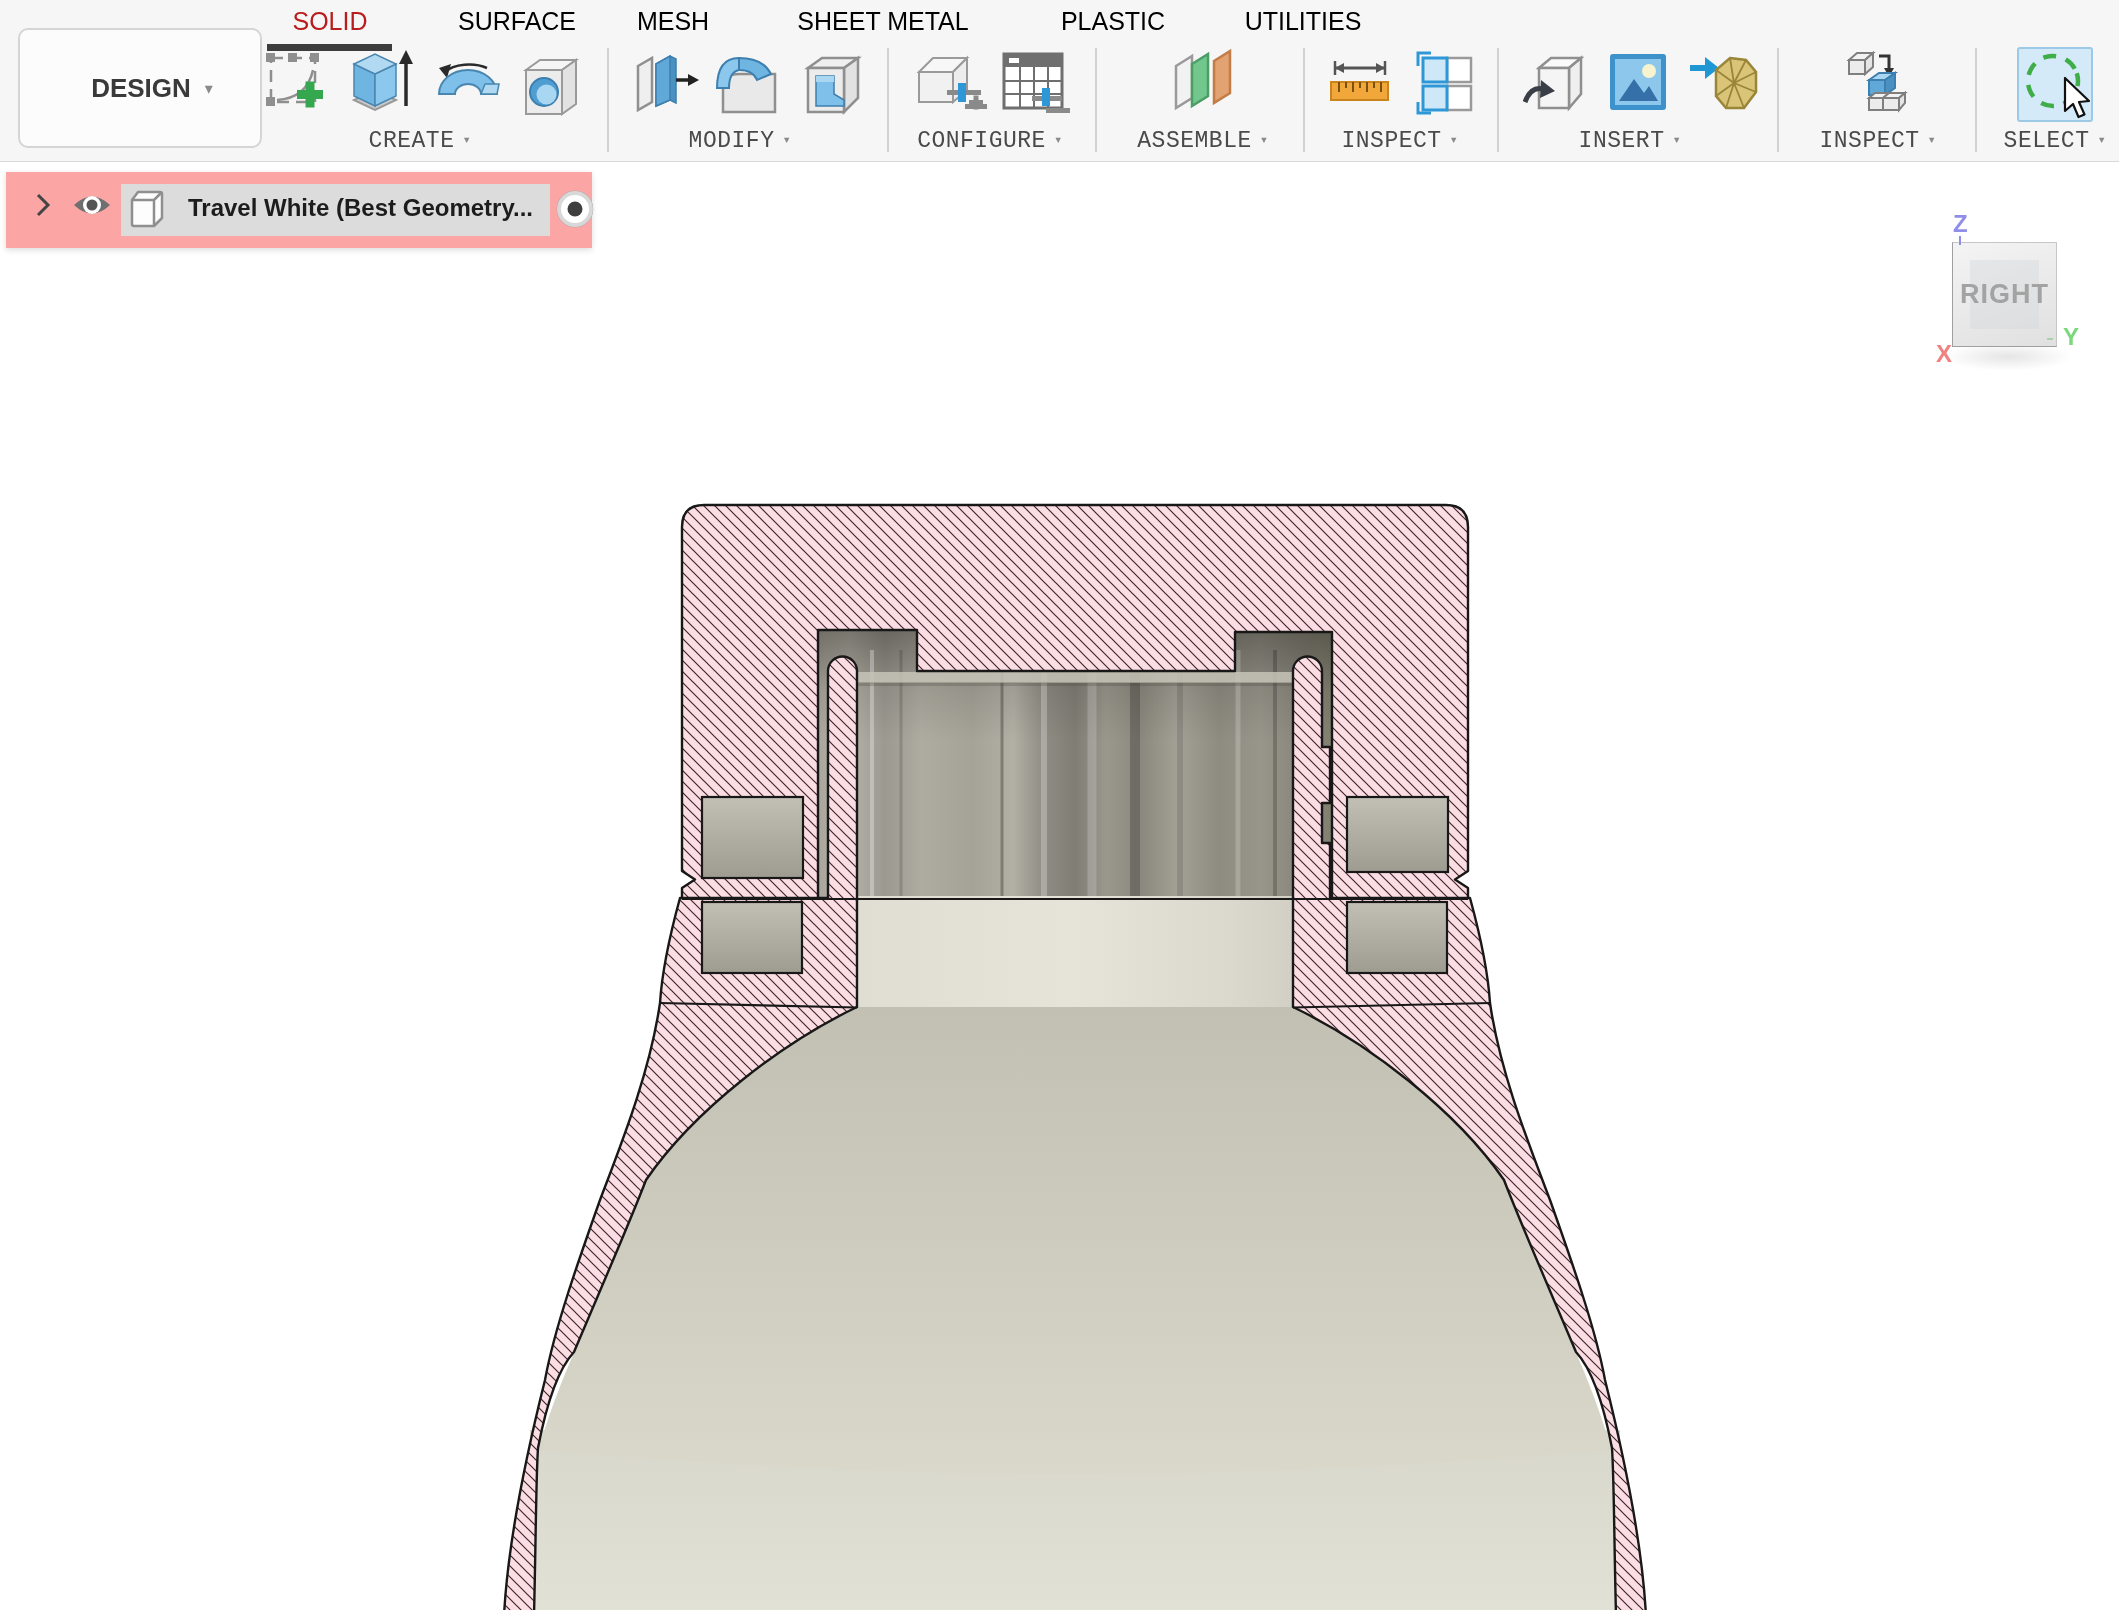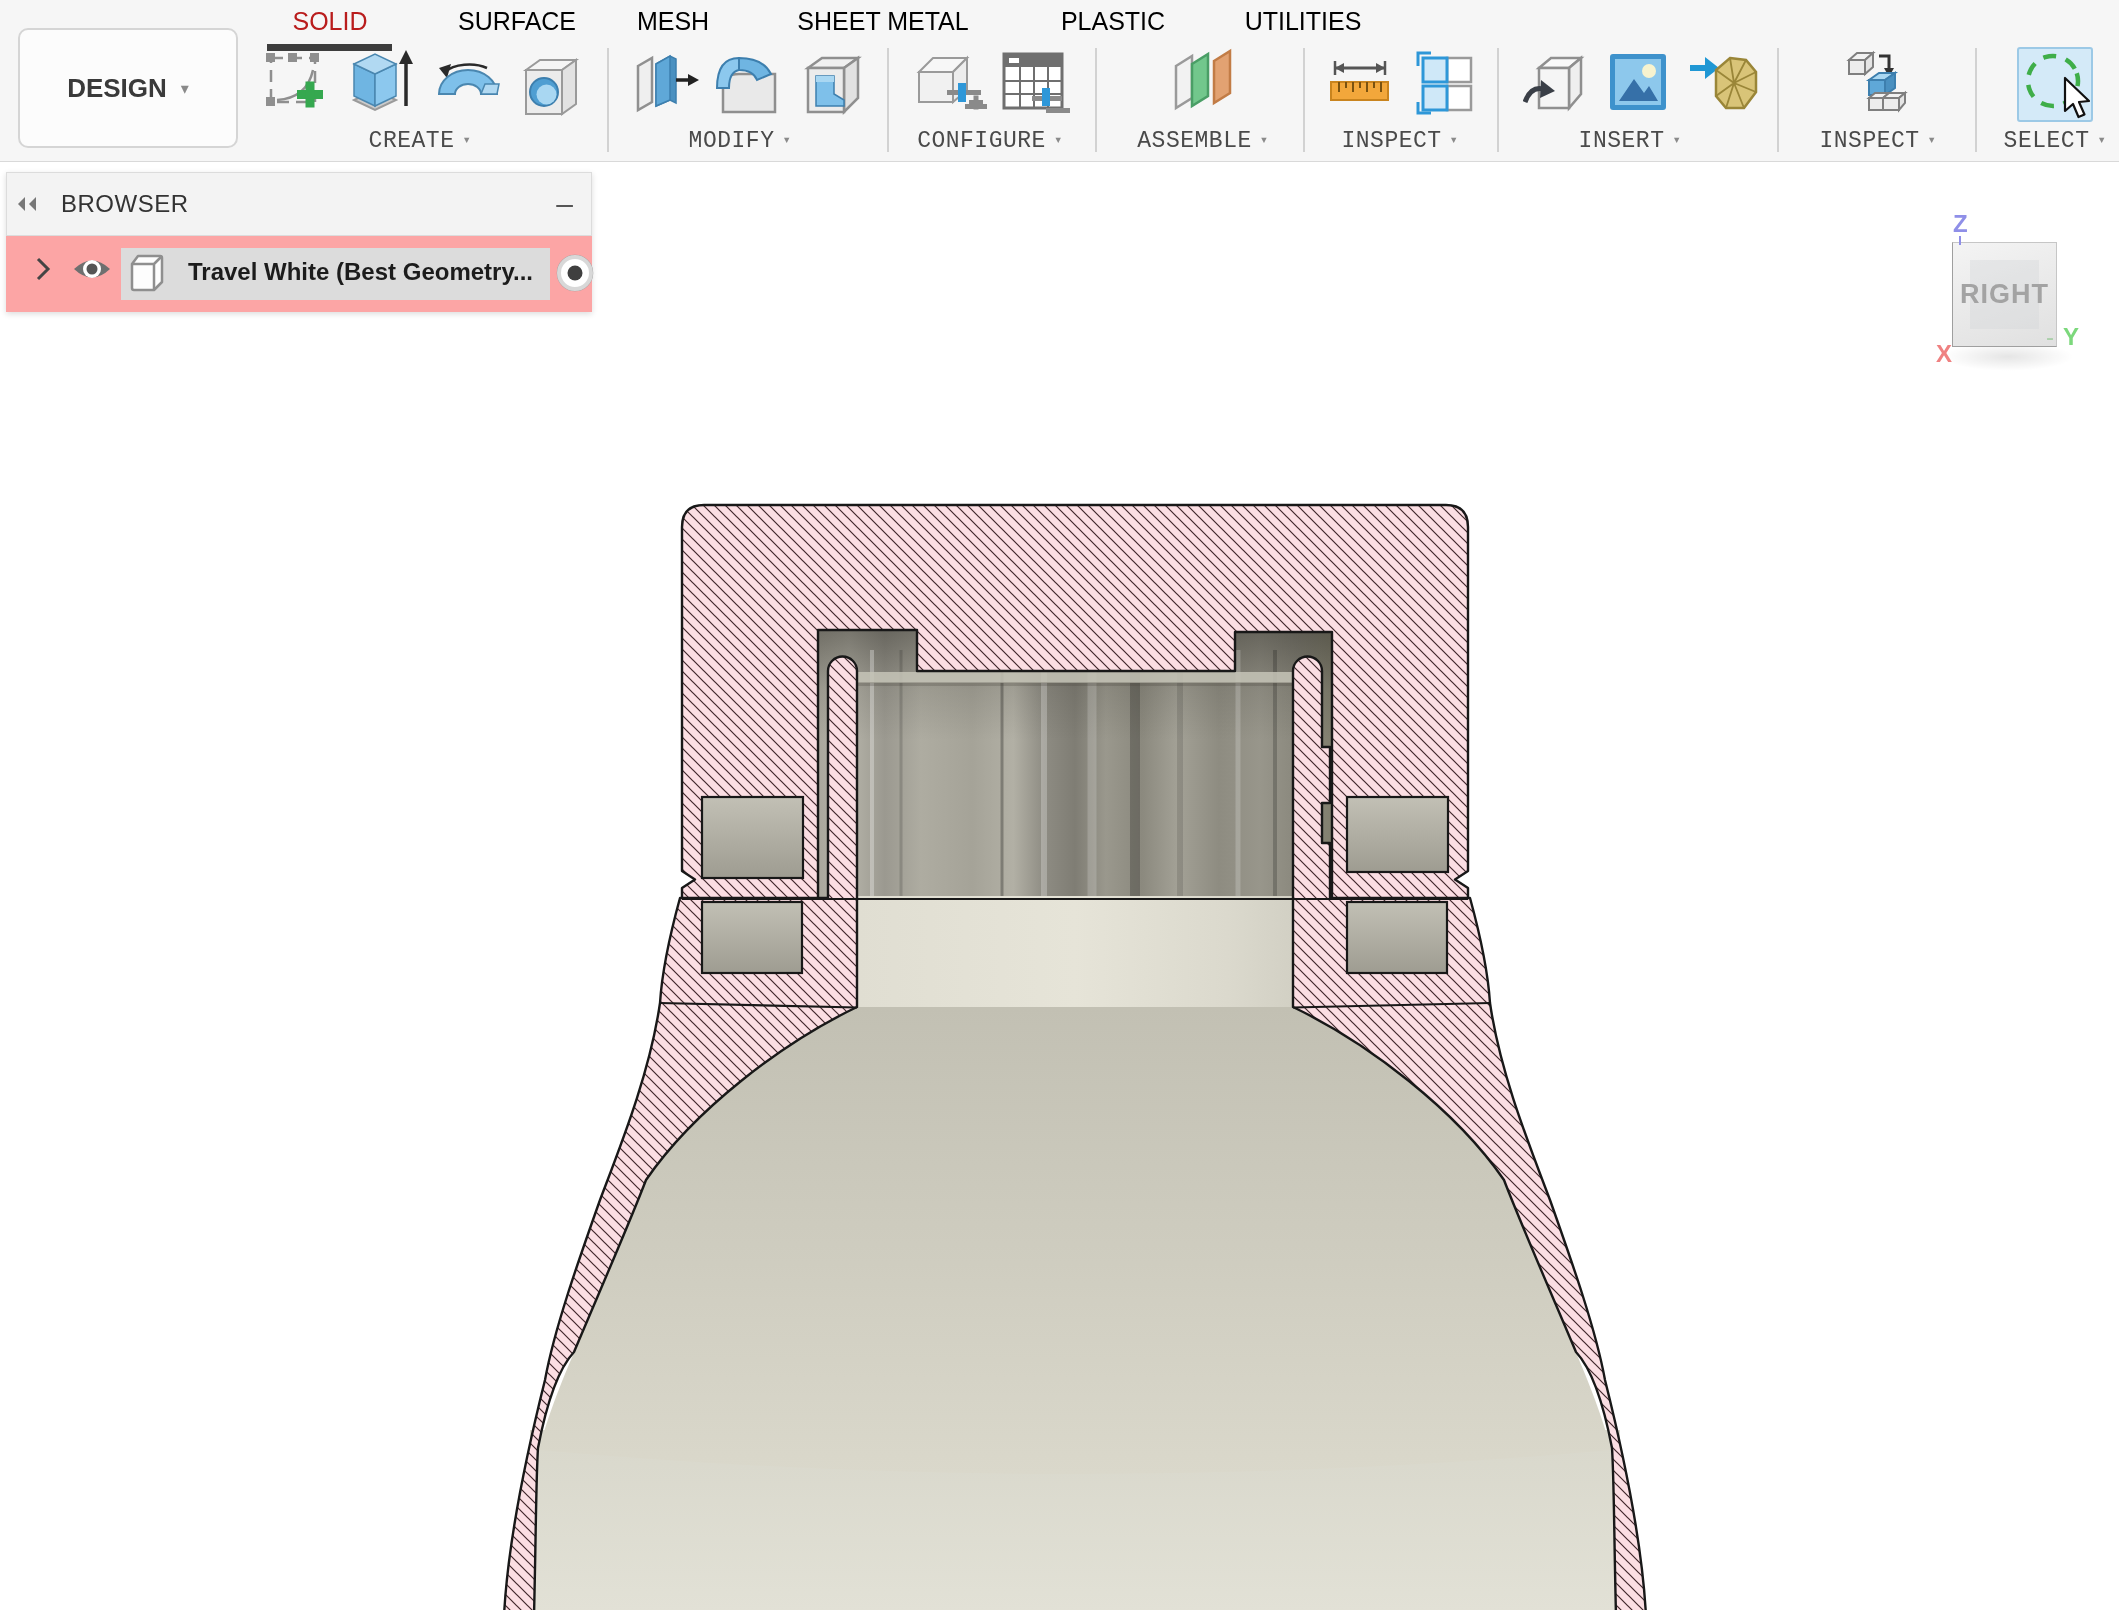--- a/index.html
+++ b/index.html
@@ -3,21 +3,21 @@
 <meta charset="utf-8">
 <style>
   html,body{margin:0;padding:0;background:#e9e9e9;}
   .stage{position:relative;width:2119px;height:1610px;overflow:hidden;background:#ffffff;
          font-family:"Liberation Sans",sans-serif;-webkit-font-smoothing:antialiased;}
   
   .toolbar{position:absolute;left:0;top:0;width:2119px;height:161px;background:#f6f6f6;
            border-bottom:1px solid #d9d9d9;z-index:30;}
   .design-btn{position:absolute;left:18px;top:28px;width:216px;height:116px;background:#fcfcfc;
               border:2px solid #d5d5d5;border-radius:10px;display:flex;align-items:center;
-              justify-content:center;gap:14px;font-size:26px;font-weight:700;color:#3a3a3a;cursor:default;}
+              justify-content:center;gap:14px;font-size:26px;font-weight:700;color:#3a3a3a;cursor:default;padding-left:24px;}
   .design-caret{font-size:16px;color:#8a8a8a;font-weight:400;}
   .tab{position:absolute;top:7px;transform:translateX(-50%);font-size:25px;color:#000000;white-space:nowrap;}
   .tab.active{font-weight:400;color:#b91c1c;}
   .tab-underline{position:absolute;left:267px;top:44px;width:125px;height:7px;background:#3d3d3d;}
   .vsep{position:absolute;top:48px;height:104px;width:2px;background:#d2d2d2;}
   .group-label{position:absolute;top:128px;transform:translateX(-50%);font-size:23px;color:#4a4a4a;
                letter-spacing:.5px;white-space:nowrap;font-family:Liberation Mono, monospace;}
   .group-caret{font-size:14px;color:#8a8a8a;margin-left:8px;vertical-align:3px;}
   .ticon{position:absolute;}
   .select-box{position:absolute;left:2017px;top:47px;width:76px;height:75px;background:#d4eaf8;
@@ -333,28 +333,20 @@
     <div class="select-box">
       <svg width="72" height="71">
         <g transform="rotate(-18 34 32)">
           <circle cx="34" cy="32" r="25" fill="none" stroke="#3fae49" stroke-width="4.5" stroke-dasharray="13 10"></circle>
         </g>
       </svg>
     </div>
   </div>
 
   <div class="browser">
-    <div class="browser-header">
-      <svg width="26" height="22" style="margin-left:8px">
-        <polygon points="10,4 10,18 3,11" fill="#777"></polygon>
-          <polygon points="21,4 21,18 14,11" fill="#777"></polygon>
-      </svg>
-      <span class="browser-title">BROWSER</span>
-      <span class="browser-min">–</span>
-    </div>
     <div class="browser-body">
       <div class="tree-highlight"></div>
       <svg class="tree-chevron" width="18" height="26">
         <path d="M4,3 L14,13 L4,23" fill="none" stroke="#444" stroke-width="3"></path>
       </svg>
       <svg class="tree-eye" width="40" height="26">
         <path d="M2,13 Q20,-4 38,13 Q20,30 2,13 Z" fill="#6f6f6f"></path>
         <circle cx="20" cy="13" r="9" fill="#ffffff"></circle>
         <circle cx="20" cy="13" r="5.5" fill="#555"></circle>
       </svg>

